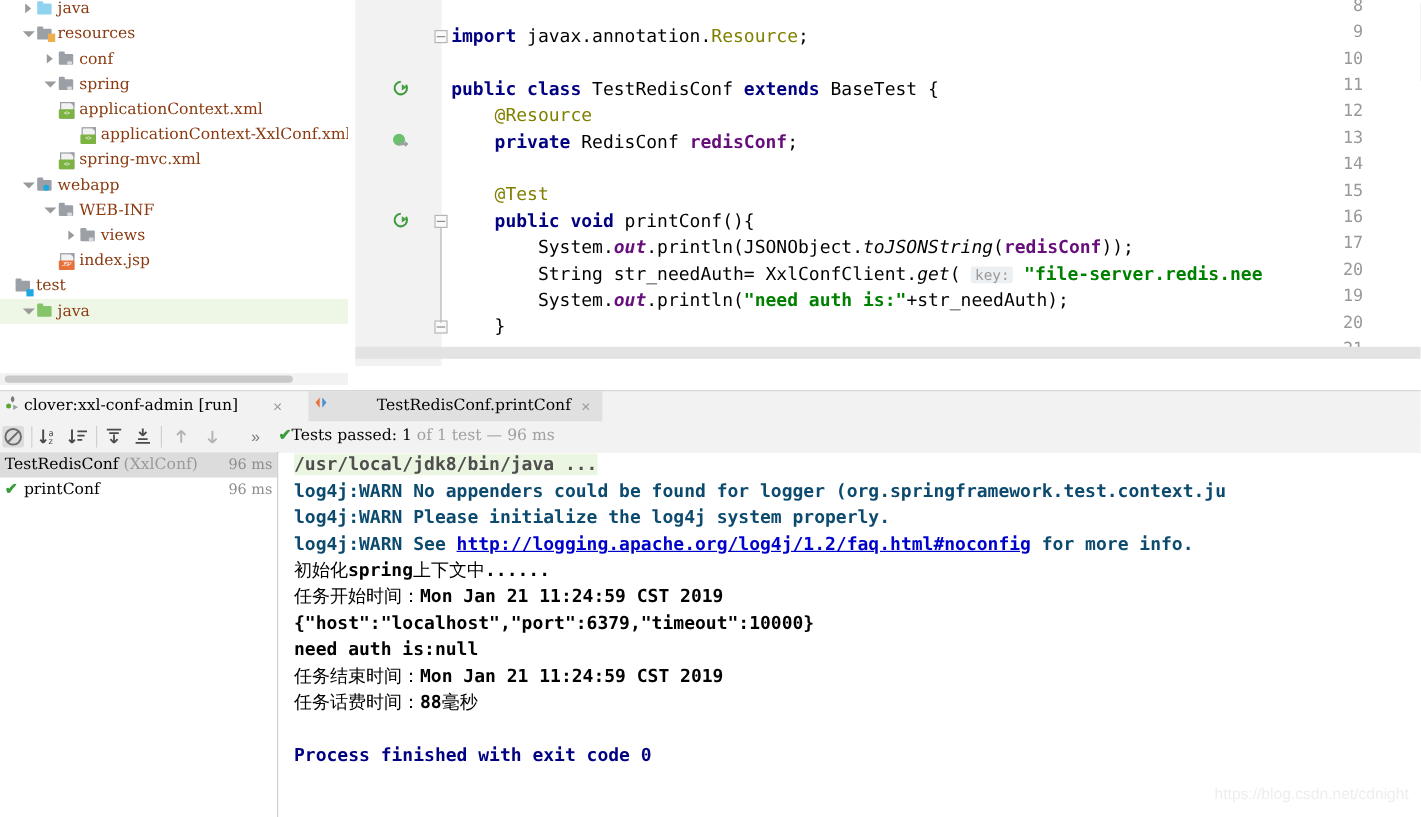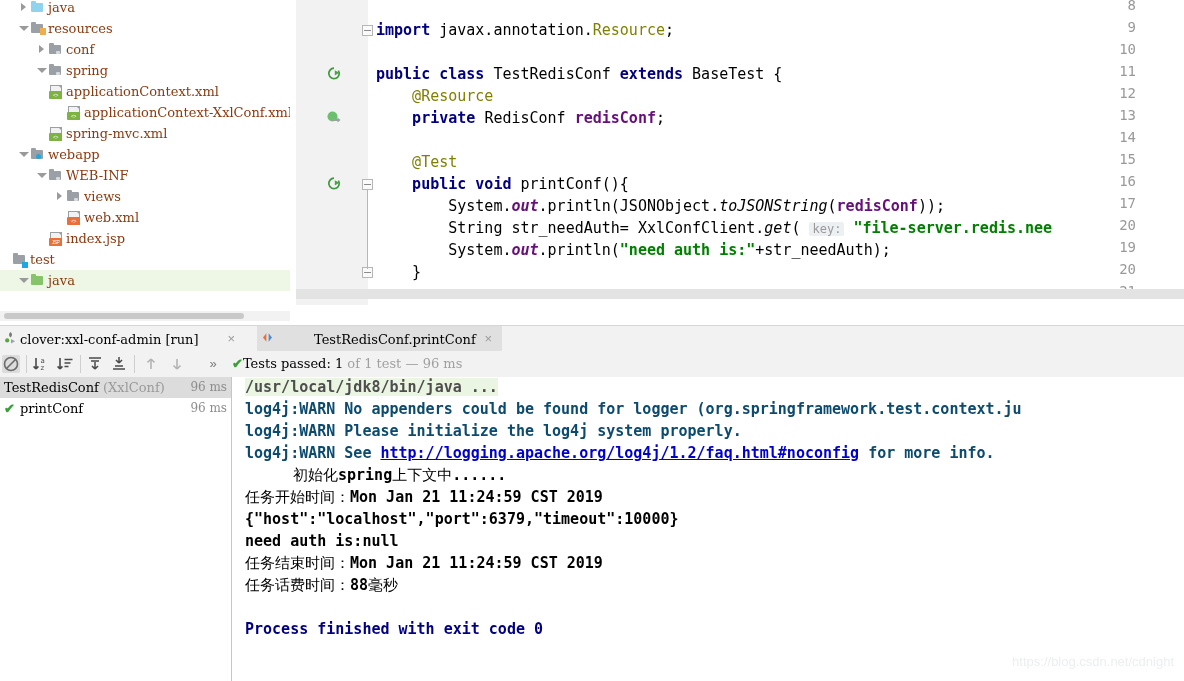--- a/index.html
+++ b/index.html
@@ -104,23 +104,20 @@
             </span><span class="lbl" style="background: rgb(124, 179, 66);">&lt;&gt;</span></span><span class="tlabel">applicationContext.xml</span></div>
         <div class="trow"><span style="display: inline-block; width: 54px; height: 21px;"></span><span class="arrow "></span><span class="ic"><span class="doc">
               <span class="fold"></span>
             </span><span class="lbl" style="background: rgb(124, 179, 66);">&lt;&gt;</span></span><span class="tlabel">applicationContext-XxlConf.xml</span></div>
         <div class="trow"><span style="display: inline-block; width: 36px; height: 21px;"></span><span class="arrow "></span><span class="ic"><span class="doc">
               <span class="fold"></span>
             </span><span class="lbl" style="background: rgb(124, 179, 66);">&lt;&gt;</span></span><span class="tlabel">spring-mvc.xml</span></div>
         <div class="trow"><span style="display: inline-block; width: 18px; height: 21px;"></span><span class="arrow down"></span><span class="ic"><span class="tab" style="background: rgb(154, 160, 166);"></span><span class="fld" style="background: rgb(154, 160, 166);"></span><span class="badge" style="background: rgb(30, 167, 224); right: 4px; bottom: 6px; width: 5px; height: 5px; border-radius: 50%;"></span></span><span class="tlabel">webapp</span></div>
         <div class="trow"><span style="display: inline-block; width: 36px; height: 21px;"></span><span class="arrow down"></span><span class="ic"><span class="tab" style="background: rgb(154, 160, 166);"></span><span class="fld" style="background: rgb(154, 160, 166);"></span><span class="badge" style="background: rgb(216, 218, 221); right: 3px; bottom: 6px; width: 4px; height: 3px; border-radius: 1px;"></span></span><span class="tlabel">WEB-INF</span></div>
         <div class="trow"><span style="display: inline-block; width: 54px; height: 21px;"></span><span class="arrow right"></span><span class="ic"><span class="tab" style="background: rgb(154, 160, 166);"></span><span class="fld" style="background: rgb(154, 160, 166);"></span><span class="badge" style="background: rgb(216, 218, 221); right: 3px; bottom: 6px; width: 4px; height: 3px; border-radius: 1px;"></span></span><span class="tlabel">views</span></div>
-        <div class="trow"><span style="display: inline-block; width: 54px; height: 21px;"></span><span class="arrow "></span><span class="ic"><span class="doc">
-              <span class="fold"></span>
-            </span><span class="lbl" style="background: rgb(232, 112, 58);">&lt;&gt;</span></span><span class="tlabel">web.xml</span></div>
         <div class="trow"><span style="display: inline-block; width: 36px; height: 21px;"></span><span class="arrow "></span><span class="ic"><span class="doc">
               <span class="fold"></span>
             </span><span class="lbl" style="background: rgb(232, 112, 58);">JSP</span></span><span class="tlabel">index.jsp</span></div>
         <div class="trow"><span style="display: inline-block; width: 0px; height: 21px;"></span><span class="arrow "></span><span class="ic"><span class="tab" style="background: rgb(154, 160, 166);"></span><span class="fld" style="background: rgb(154, 160, 166);"></span><span class="badge" style="background: rgb(30, 167, 224); right: -1px; bottom: 2px; width: 6px; height: 6px;"></span></span><span class="tlabel">test</span></div>
         <div class="trow sel-green"><span style="display: inline-block; width: 18px; height: 21px;"></span><span class="arrow down"></span><span class="ic"><span class="tab" style="background: rgb(134, 196, 106);"></span><span class="fld" style="background: rgb(134, 196, 106);"></span></span><span class="tlabel">java</span></div>
       </div>
     <div class="tree-vscroll"></div>
     <div class="tree-hscroll">
         <i></i>
       </div>
@@ -240,21 +237,21 @@
           <span class="ttms">96 ms</span>
         </div>
       </div>
     <div class="vsplit"></div>
 
     <div class="console" id="console">
         <div class="cline" style="top: -1px;"><span class="c-cmd">/usr/local/jdk8/bin/java ...</span></div>
         <div class="cline" style="top: 21px;"><span class="c-warn">log4j:WARN No appenders could be found for logger (org.springframework.test.context.ju</span></div>
         <div class="cline" style="top: 43px;"><span class="c-warn">log4j:WARN Please initialize the log4j system properly.</span></div>
         <div class="cline" style="top: 65px;"><span class="c-warn">log4j:WARN See </span><a class="c-link" href="#">http://logging.apache.org/log4j/1.2/faq.html#noconfig</a><span class="c-warn"> for more info.</span></div>
-        <div class="cline" style="top: 87px; margin-left: 48px;"><span class="c-cn">初始化</span><span class="c-out">spring</span><span class="c-cn">上下文中</span><span class="c-out">......</span></div>
+        <div class="cline" style="top: 87px;"><span class="c-cn">初始化</span><span class="c-out">spring</span><span class="c-cn">上下文中</span><span class="c-out">......</span></div>
         <div class="cline" style="top: 109px;"><span class="c-cn">任务开始时间：</span><span class="c-out">Mon Jan 21 11:24:59 CST 2019</span></div>
         <div class="cline" style="top: 131px;"><span class="c-out">{"host":"localhost","port":6379,"timeout":10000}</span></div>
         <div class="cline" style="top: 153px;"><span class="c-out">need auth is:null</span></div>
         <div class="cline" style="top: 175px;"><span class="c-cn">任务结束时间：</span><span class="c-out">Mon Jan 21 11:24:59 CST 2019</span></div>
         <div class="cline" style="top: 197px;"><span class="c-cn">任务话费时间：</span><span class="c-out">88</span><span class="c-cn">毫秒</span></div>
         <div class="cline" style="top: 219px;"></div>
         <div class="cline" style="top: 241px;"><span class="c-exit">Process finished with exit code 0</span></div>
       </div>
 
     <div class="watermark">https://blog.csdn.net/cdnight</div>

